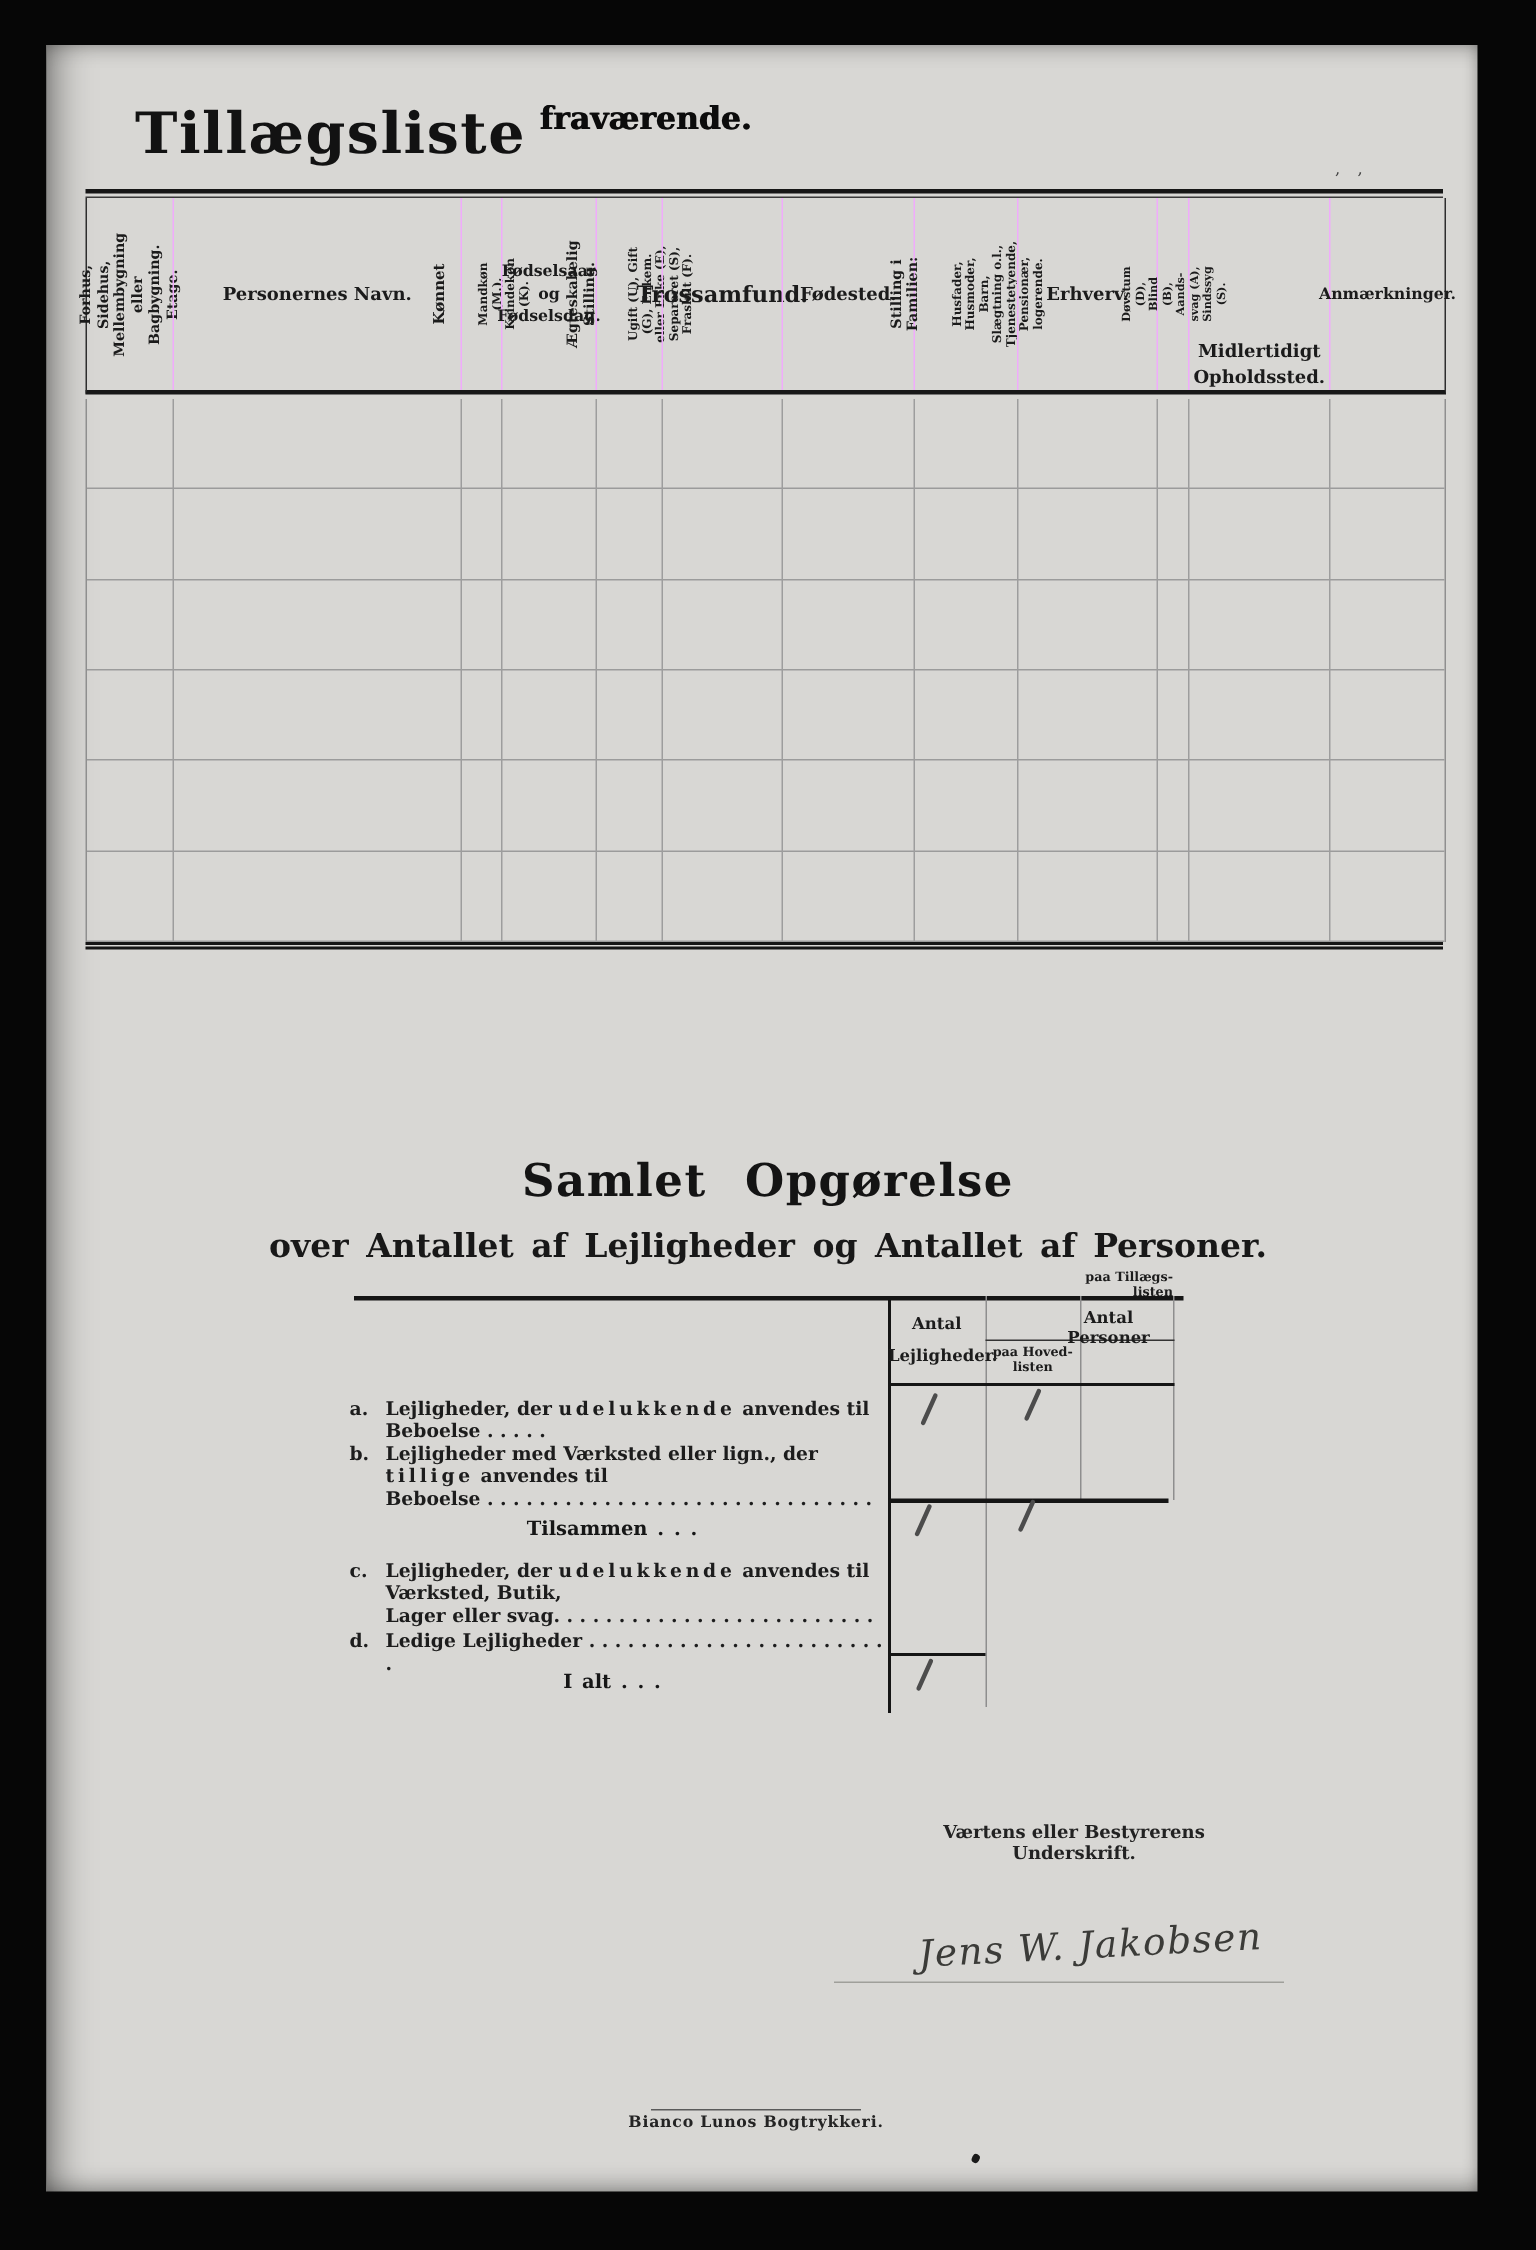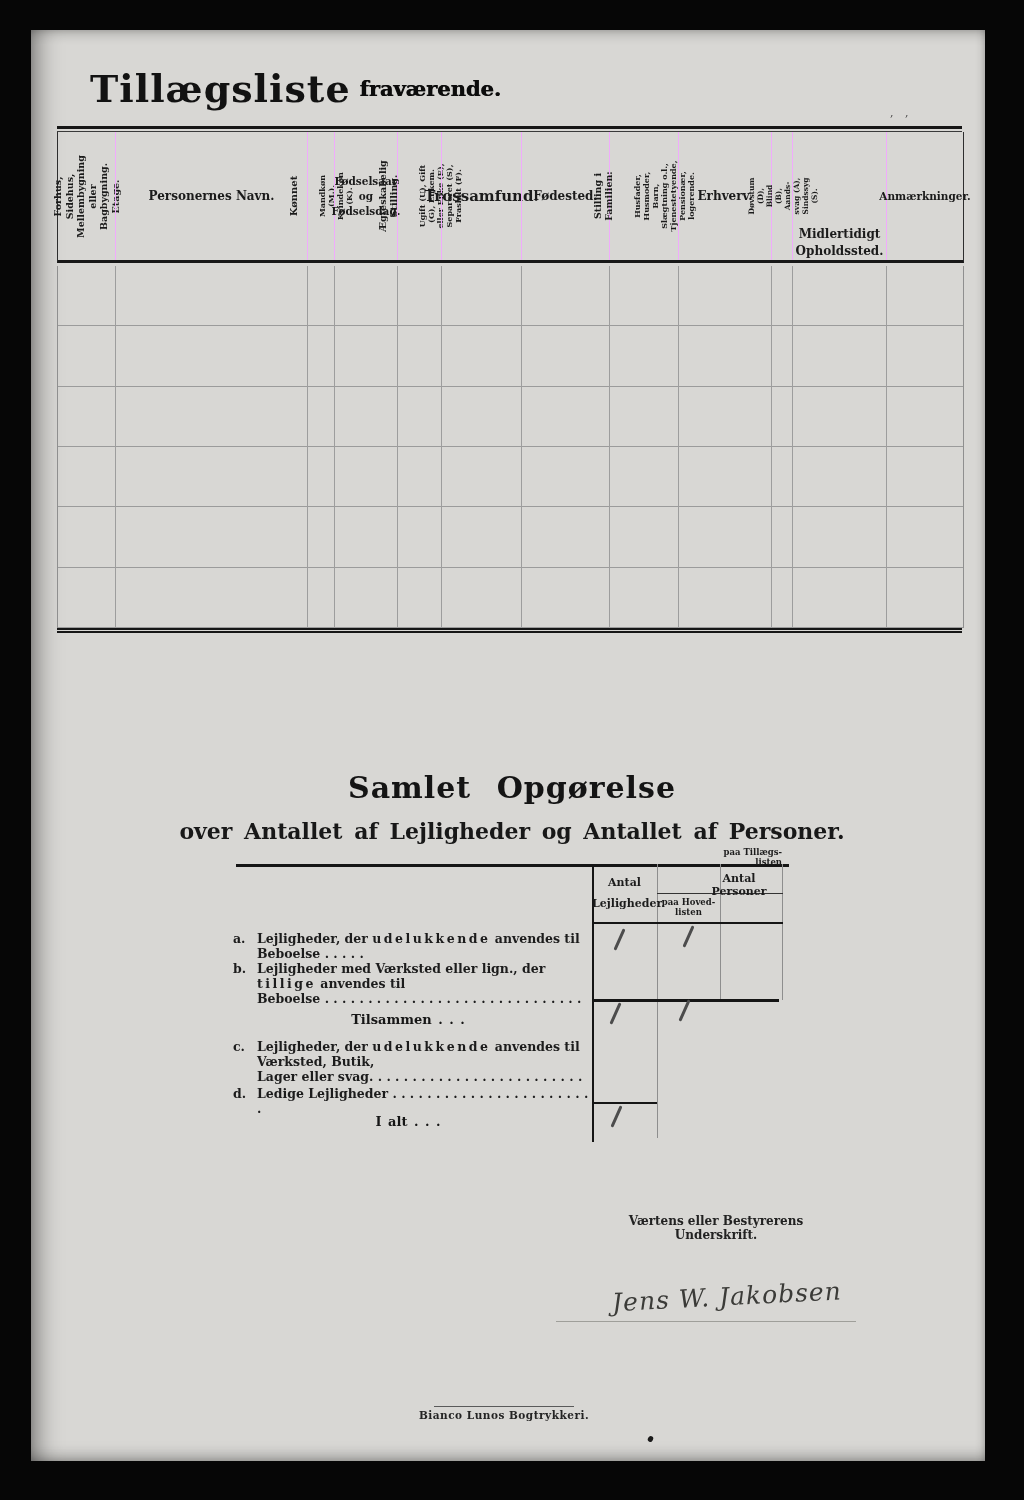--- a/index.html
+++ b/index.html
@@ -9,21 +9,21 @@
     position:absolute; left:31px; top:30px; width:954px; height:1431px;
     background:#d8d7d4;
     box-shadow: inset 20px 0 26px -16px rgba(0,0,0,.5),
                 inset -6px 0 10px -6px rgba(0,0,0,.25),
                 inset 0 10px 14px -10px rgba(0,0,0,.3),
                 inset 0 -12px 16px -10px rgba(0,0,0,.35);
   }
   .abs { position:absolute; }
 
   
-  .title-row { position:absolute; left:57px; top:66px; width:905px; display:flex; align-items:center; }
+  .title-row { position:absolute; left:57px; top:66px; width:905px; display:flex; align-items:flex-start; }
   .title-main { font-size:38px; font-weight:700; letter-spacing:1px; margin-left:33px; color:#121212; }
   .title-rest { font-size:21px; font-weight:700; margin-left:18px; color:#1d1d1d; word-spacing:3px; }
   .title-bold { font-size:21px; font-weight:700; margin-left:9px; color:#0c0c0c; text-shadow:.6px 0 0 #0c0c0c; }
   .stray { position:absolute; left:890px; top:106px; font-size:11px; color:#444; letter-spacing:4px; }
 
   
   .rule { position:absolute; background:#161616; }
   .t-head {
     position:absolute; left:57px; top:132px; width:907px; height:131px;
     display:flex; border-left:1px solid #2e2e2e; border-right:1px solid #2e2e2e;

